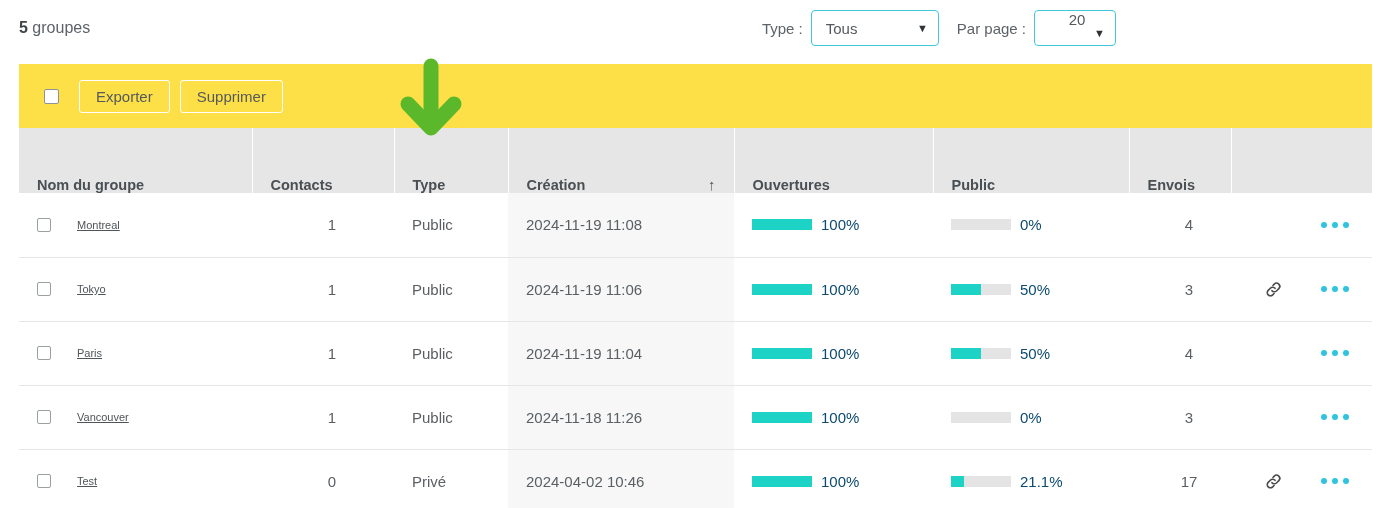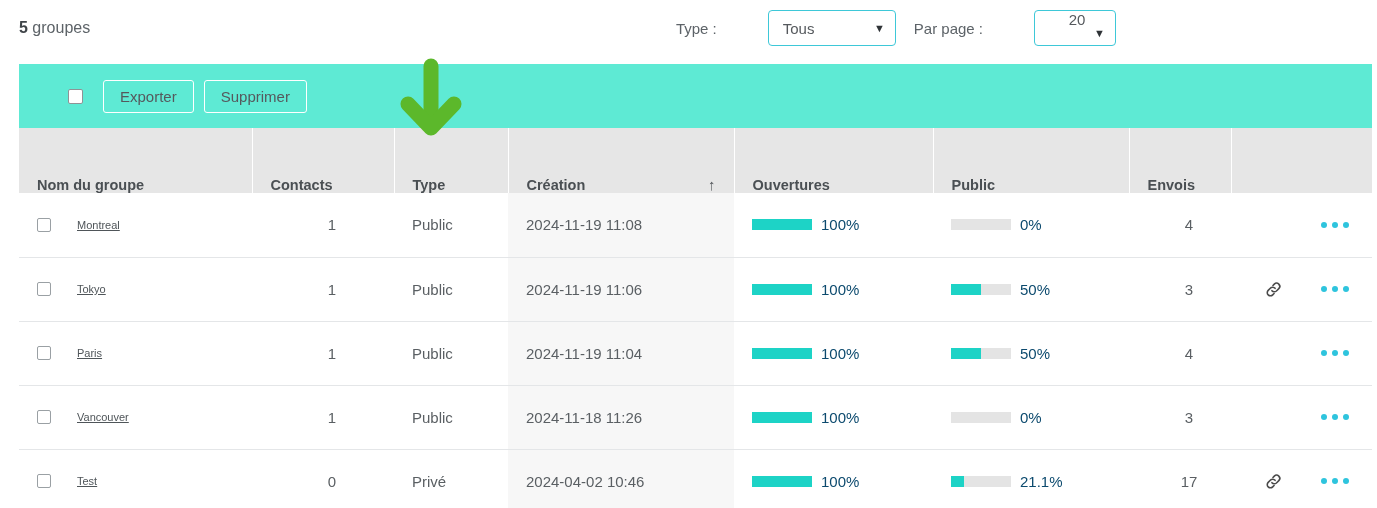--- a/index.html
+++ b/index.html
@@ -49,21 +49,20 @@
   .select-box {
     border: 1px solid #3ec8d8;
     border-radius: 4px;
     background: #ffffff;
     height: 36px;
     display: flex;
     align-items: center;
     padding: 0 10px 0 14px;
     box-sizing: border-box;
     margin-right: 18px;
-    margin-left: 43px;
   }
   .select-box:last-child { margin-right: 0; }
   .select-box .val {
     font-size: 15px;
     color: #55595d;
     white-space: nowrap;
   }
   .select-box .caret {
     margin-left: 16px;
     font-size: 11px;
@@ -73,25 +72,24 @@
   #select-type { width: 128px; }
   #select-perpage { width: 82px; flex-direction: column; }
   #select-type .caret { margin-left: auto; }
   #select-perpage .caret { margin-left: auto; }
 
   
   .toolbar {
     position: absolute;
     left: 19px; top: 64px;
     width: 1353px; height: 64px;
-    background: #5eead4;
+    background: #fde047;
     display: flex;
     align-items: center;
     box-sizing: border-box;
-    padding-left: 24px;
   }
   .tb-check {
     margin-left: 25px;
     margin-right: 20px;
     width: 15px; height: 15px;
     background: #ffffff;
     border: 1px solid #8f9396;
     border-radius: 2px;
     box-sizing: border-box;
   }

